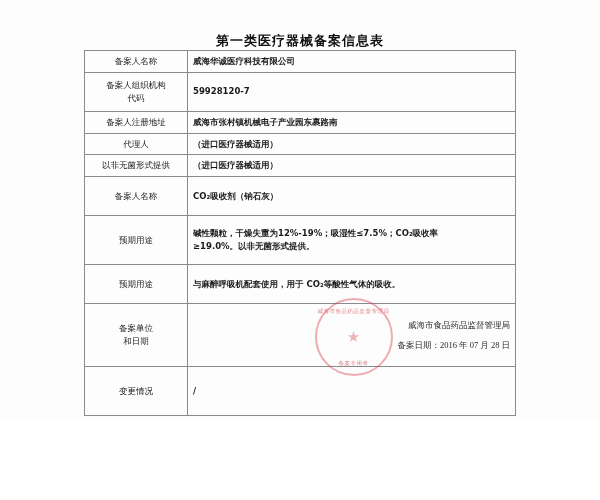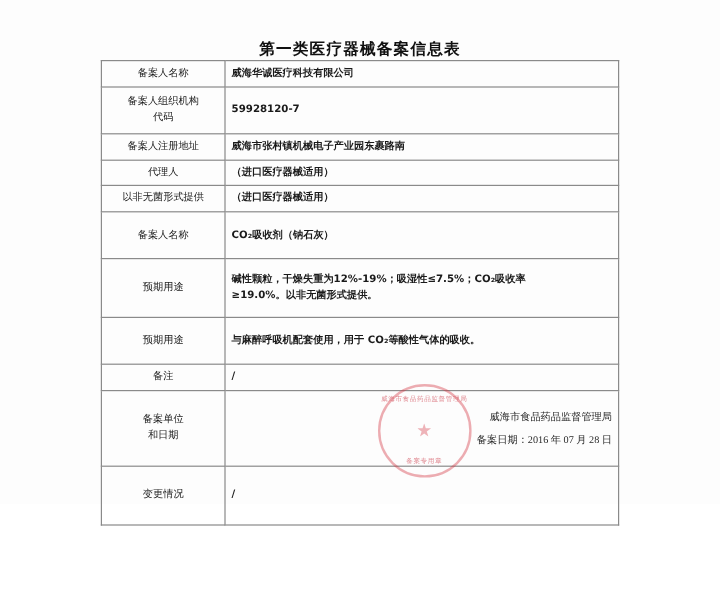--- a/index.html
+++ b/index.html
@@ -160,24 +160,20 @@
       <tr>
         <td class="label multiline tall-3">预期用途</td>
         <td class="value multiline">碱性颗粒，干燥失重为12%-19%；吸湿性≤7.5%；CO₂吸收率
 ≥19.0%。以非无菌形式提供。</td>
       </tr>
       <tr>
         <td class="label multiline tall-2">预期用途</td>
         <td class="value">与麻醉呼吸机配套使用，用于 CO₂等酸性气体的吸收。</td>
       </tr>
       <tr>
-        <td class="label multiline">备注</td>
-        <td class="value">/</td>
-      </tr>
-      <tr>
         <td class="label multiline">备案单位
 和日期</td>
         <td class="unit-cell">
           <div class="unit-inner">
             <div class="seal">
               <div class="seal-text-top">威海市食品药品监督管理局</div>
               <div class="seal-text-bottom">备案专用章</div>
             </div>
             <div class="unit-line">威海市食品药品监督管理局</div>
             <div class="unit-line">备案日期：2016 年 07 月 28 日</div>

